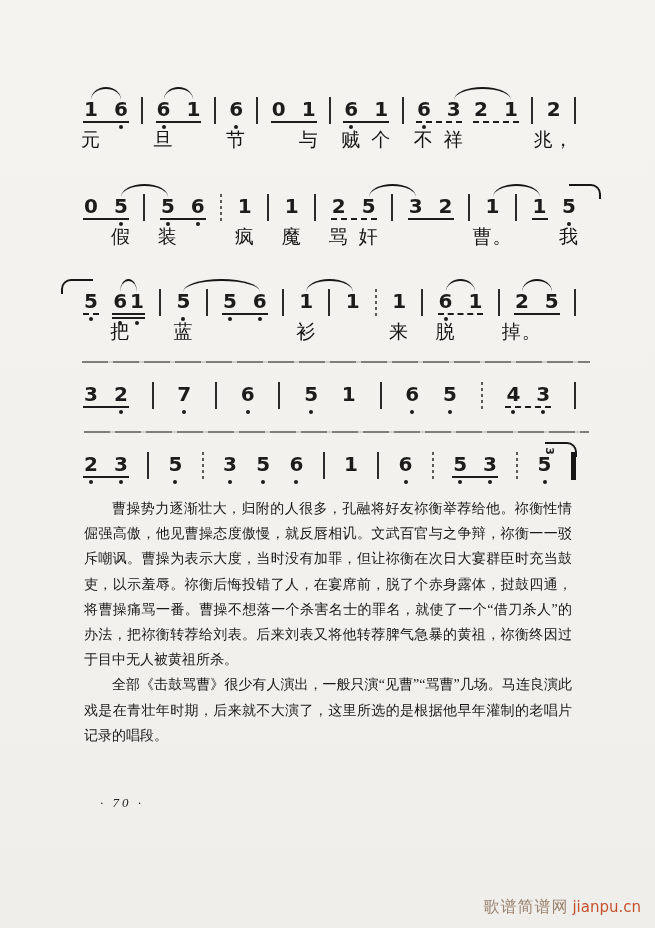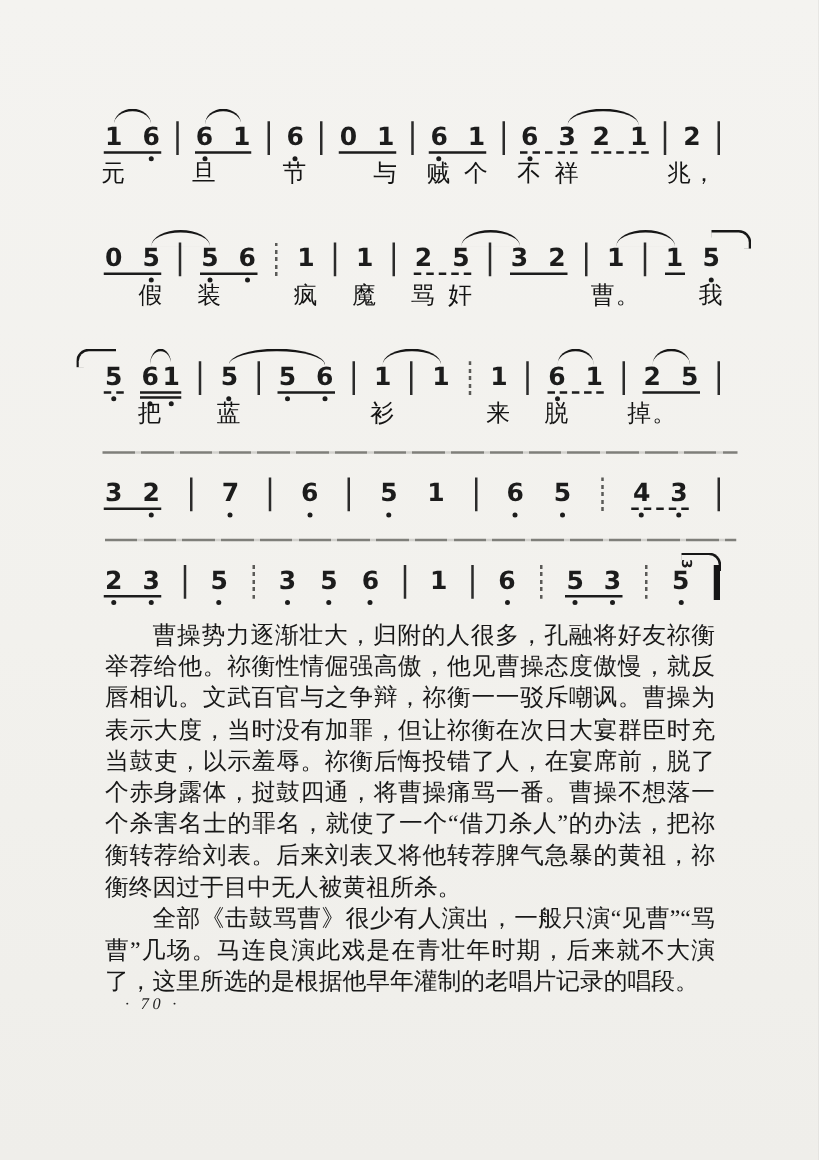--- a/index.html
+++ b/index.html
@@ -70,21 +70,21 @@
 
   
   .divider { position:absolute; height:2px;
     background:repeating-linear-gradient(90deg,#7f7f7a 0 26px, rgba(127,127,122,.28) 26px 31px); }
   .d1 { left:82px; top:361px; width:508px; }
   .d2 { left:84px; top:431px; width:505px; }
 
   
   .textblock {
     position:absolute; left:84px; top:496px; width:488px;
-    font-size:19px; line-height:25.2px; text-align:justify;
+    font-size:14px; line-height:25.2px; text-align:justify;
     color:#181818;
   }
   .textblock p { margin:0; text-indent:2em; }
 
   .pagenum {
     position:absolute; left:100px; top:795px;
     font-style:italic; font-size:13px; letter-spacing:3px; color:#222;
   }
 
   .watermark { position:absolute; right:14px; top:897px; font-size:16px; white-space:nowrap; }
@@ -338,14 +338,18 @@
       </div>
   </div>
 
   <div class="textblock">
     <p>曹操势力逐渐壮大，归附的人很多，孔融将好友祢衡举荐给他。祢衡性情倔强高傲，他见曹操态度傲慢，就反唇相讥。文武百官与之争辩，祢衡一一驳斥嘲讽。曹操为表示大度，当时没有加罪，但让祢衡在次日大宴群臣时充当鼓吏，以示羞辱。祢衡后悔投错了人，在宴席前，脱了个赤身露体，挝鼓四通，将曹操痛骂一番。曹操不想落一个杀害名士的罪名，就使了一个“借刀杀人”的办法，把祢衡转荐给刘表。后来刘表又将他转荐脾气急暴的黄祖，祢衡终因过于目中无人被黄祖所杀。</p>
     <p>全部《击鼓骂曹》很少有人演出，一般只演“见曹”“骂曹”几场。马连良演此戏是在青壮年时期，后来就不大演了，这里所选的是根据他早年灌制的老唱片记录的唱段。</p>
   </div>
 
   <div class="pagenum">· 70 ·</div>
 
+  <div class="watermark">
+    <span class="wm-site">歌谱简谱网</span>
+    <span class="wm-url">jianpu.cn</span>
+  </div>
 
 </div>
 
 </body></html>

